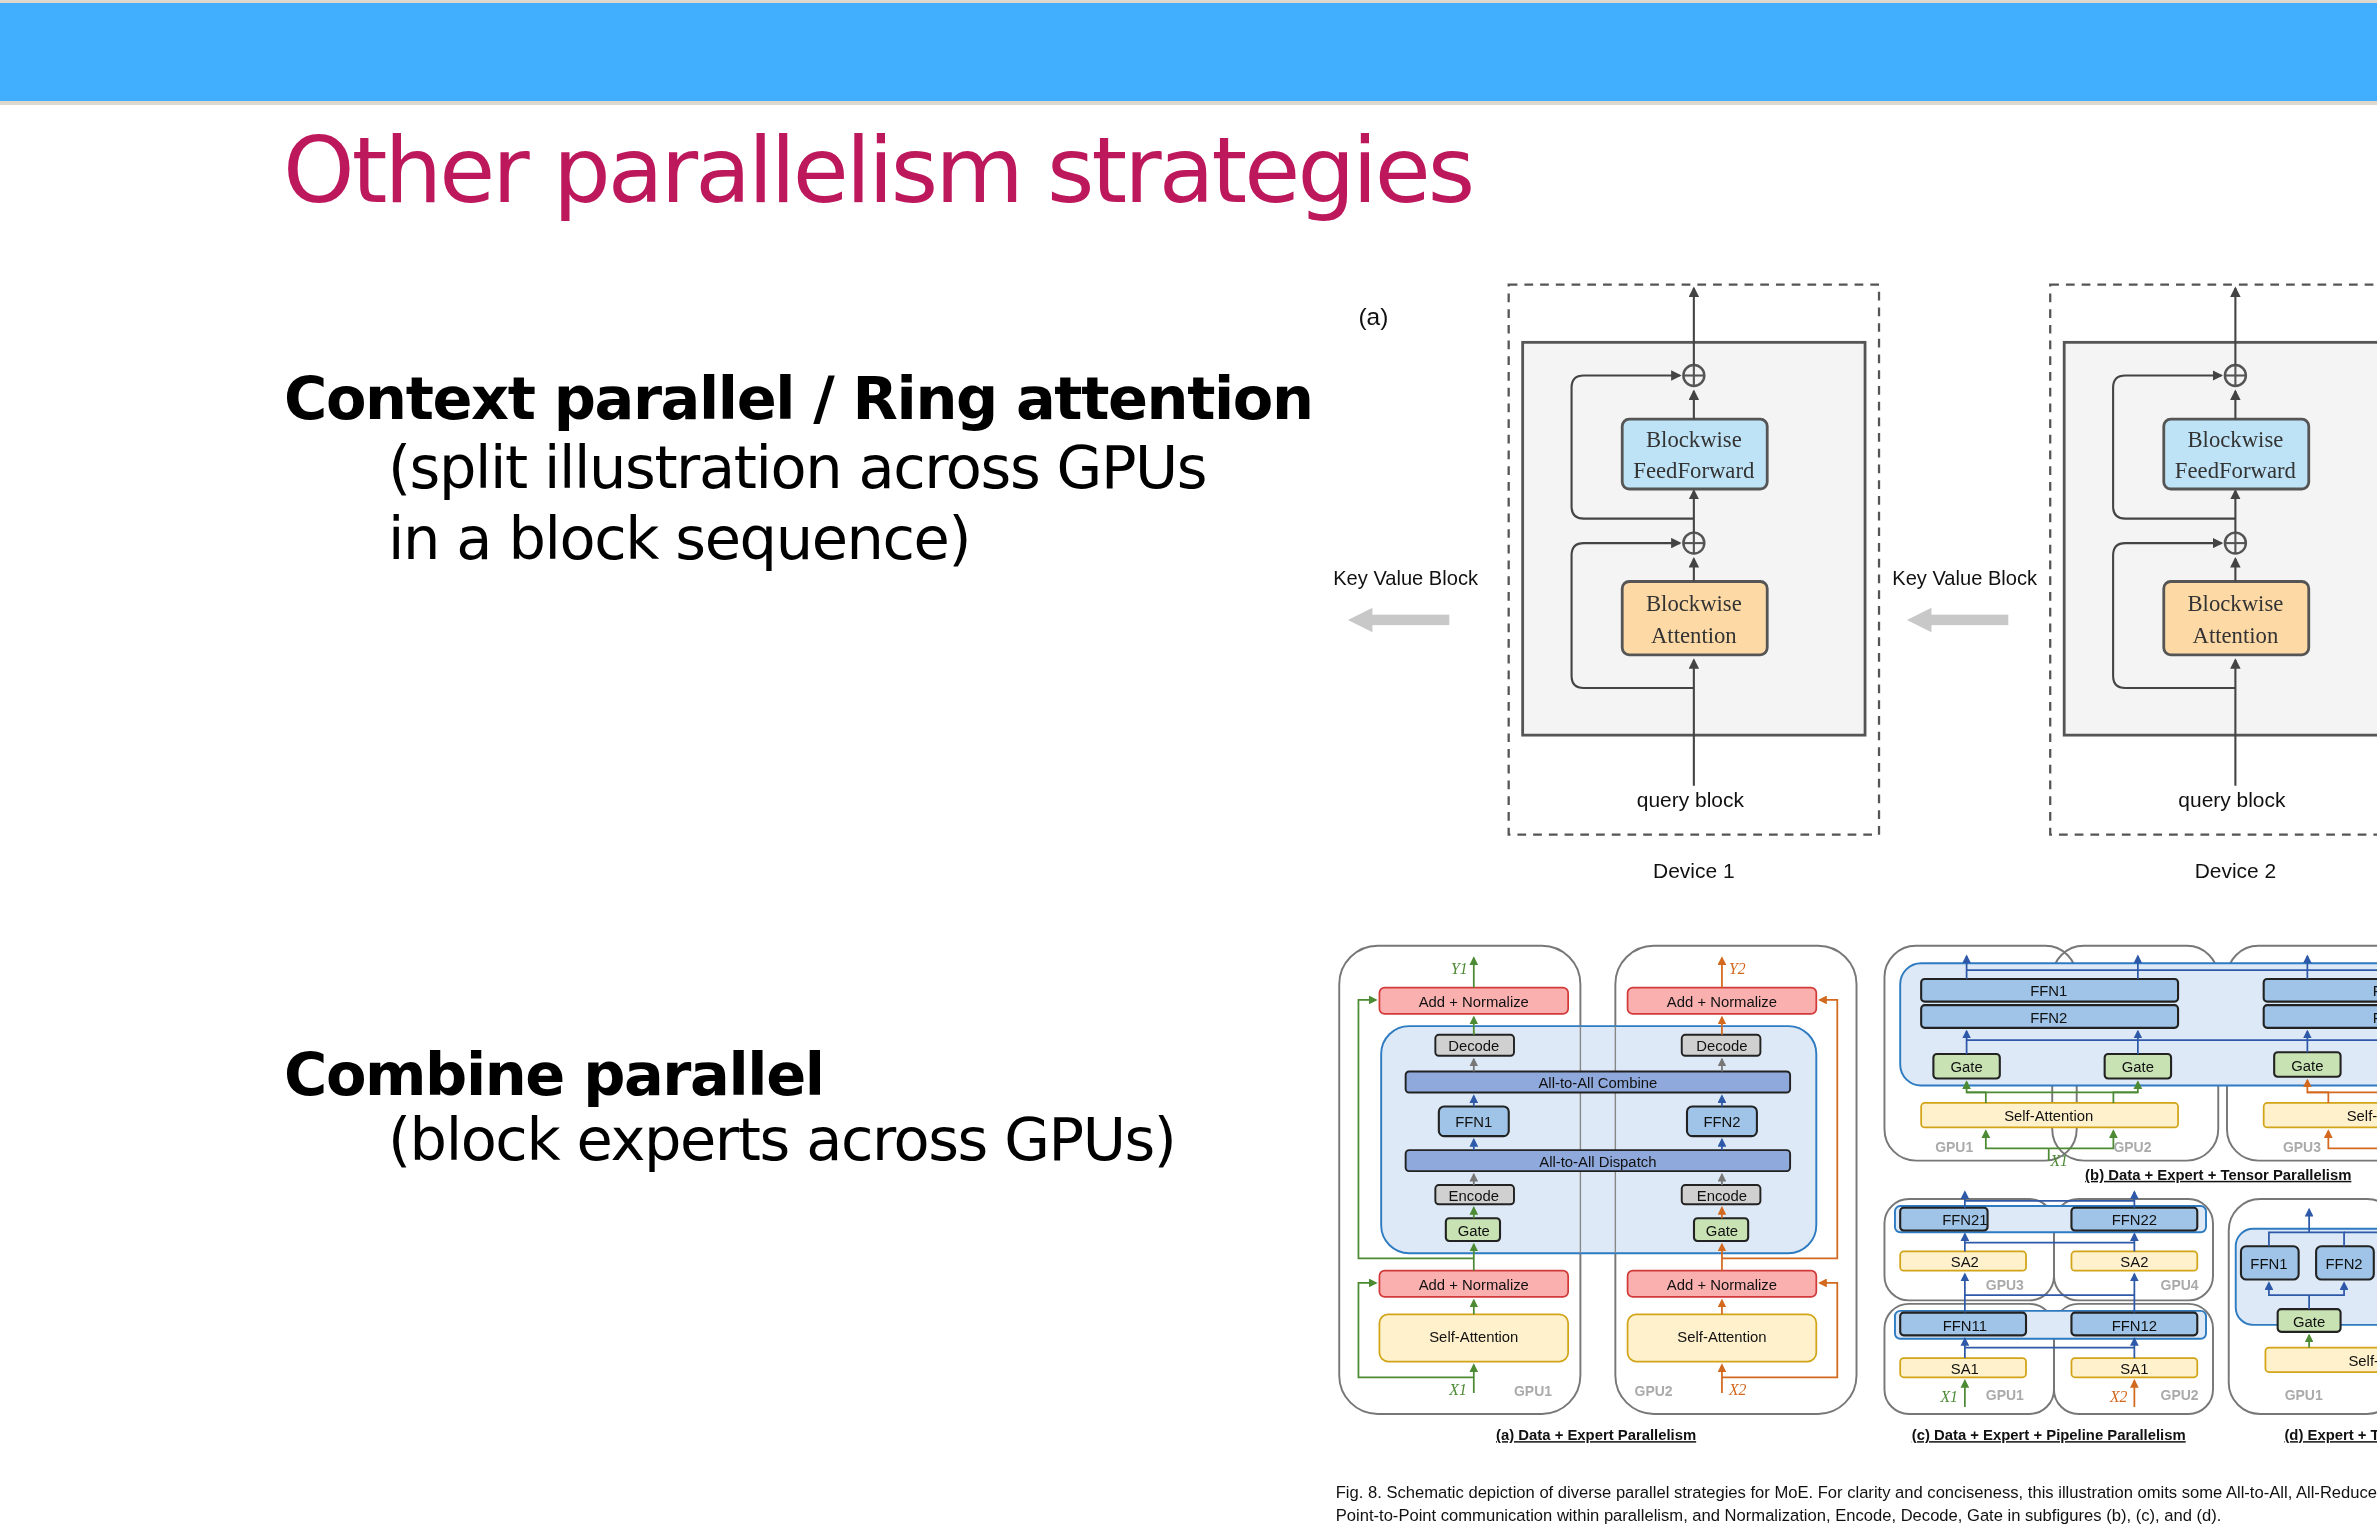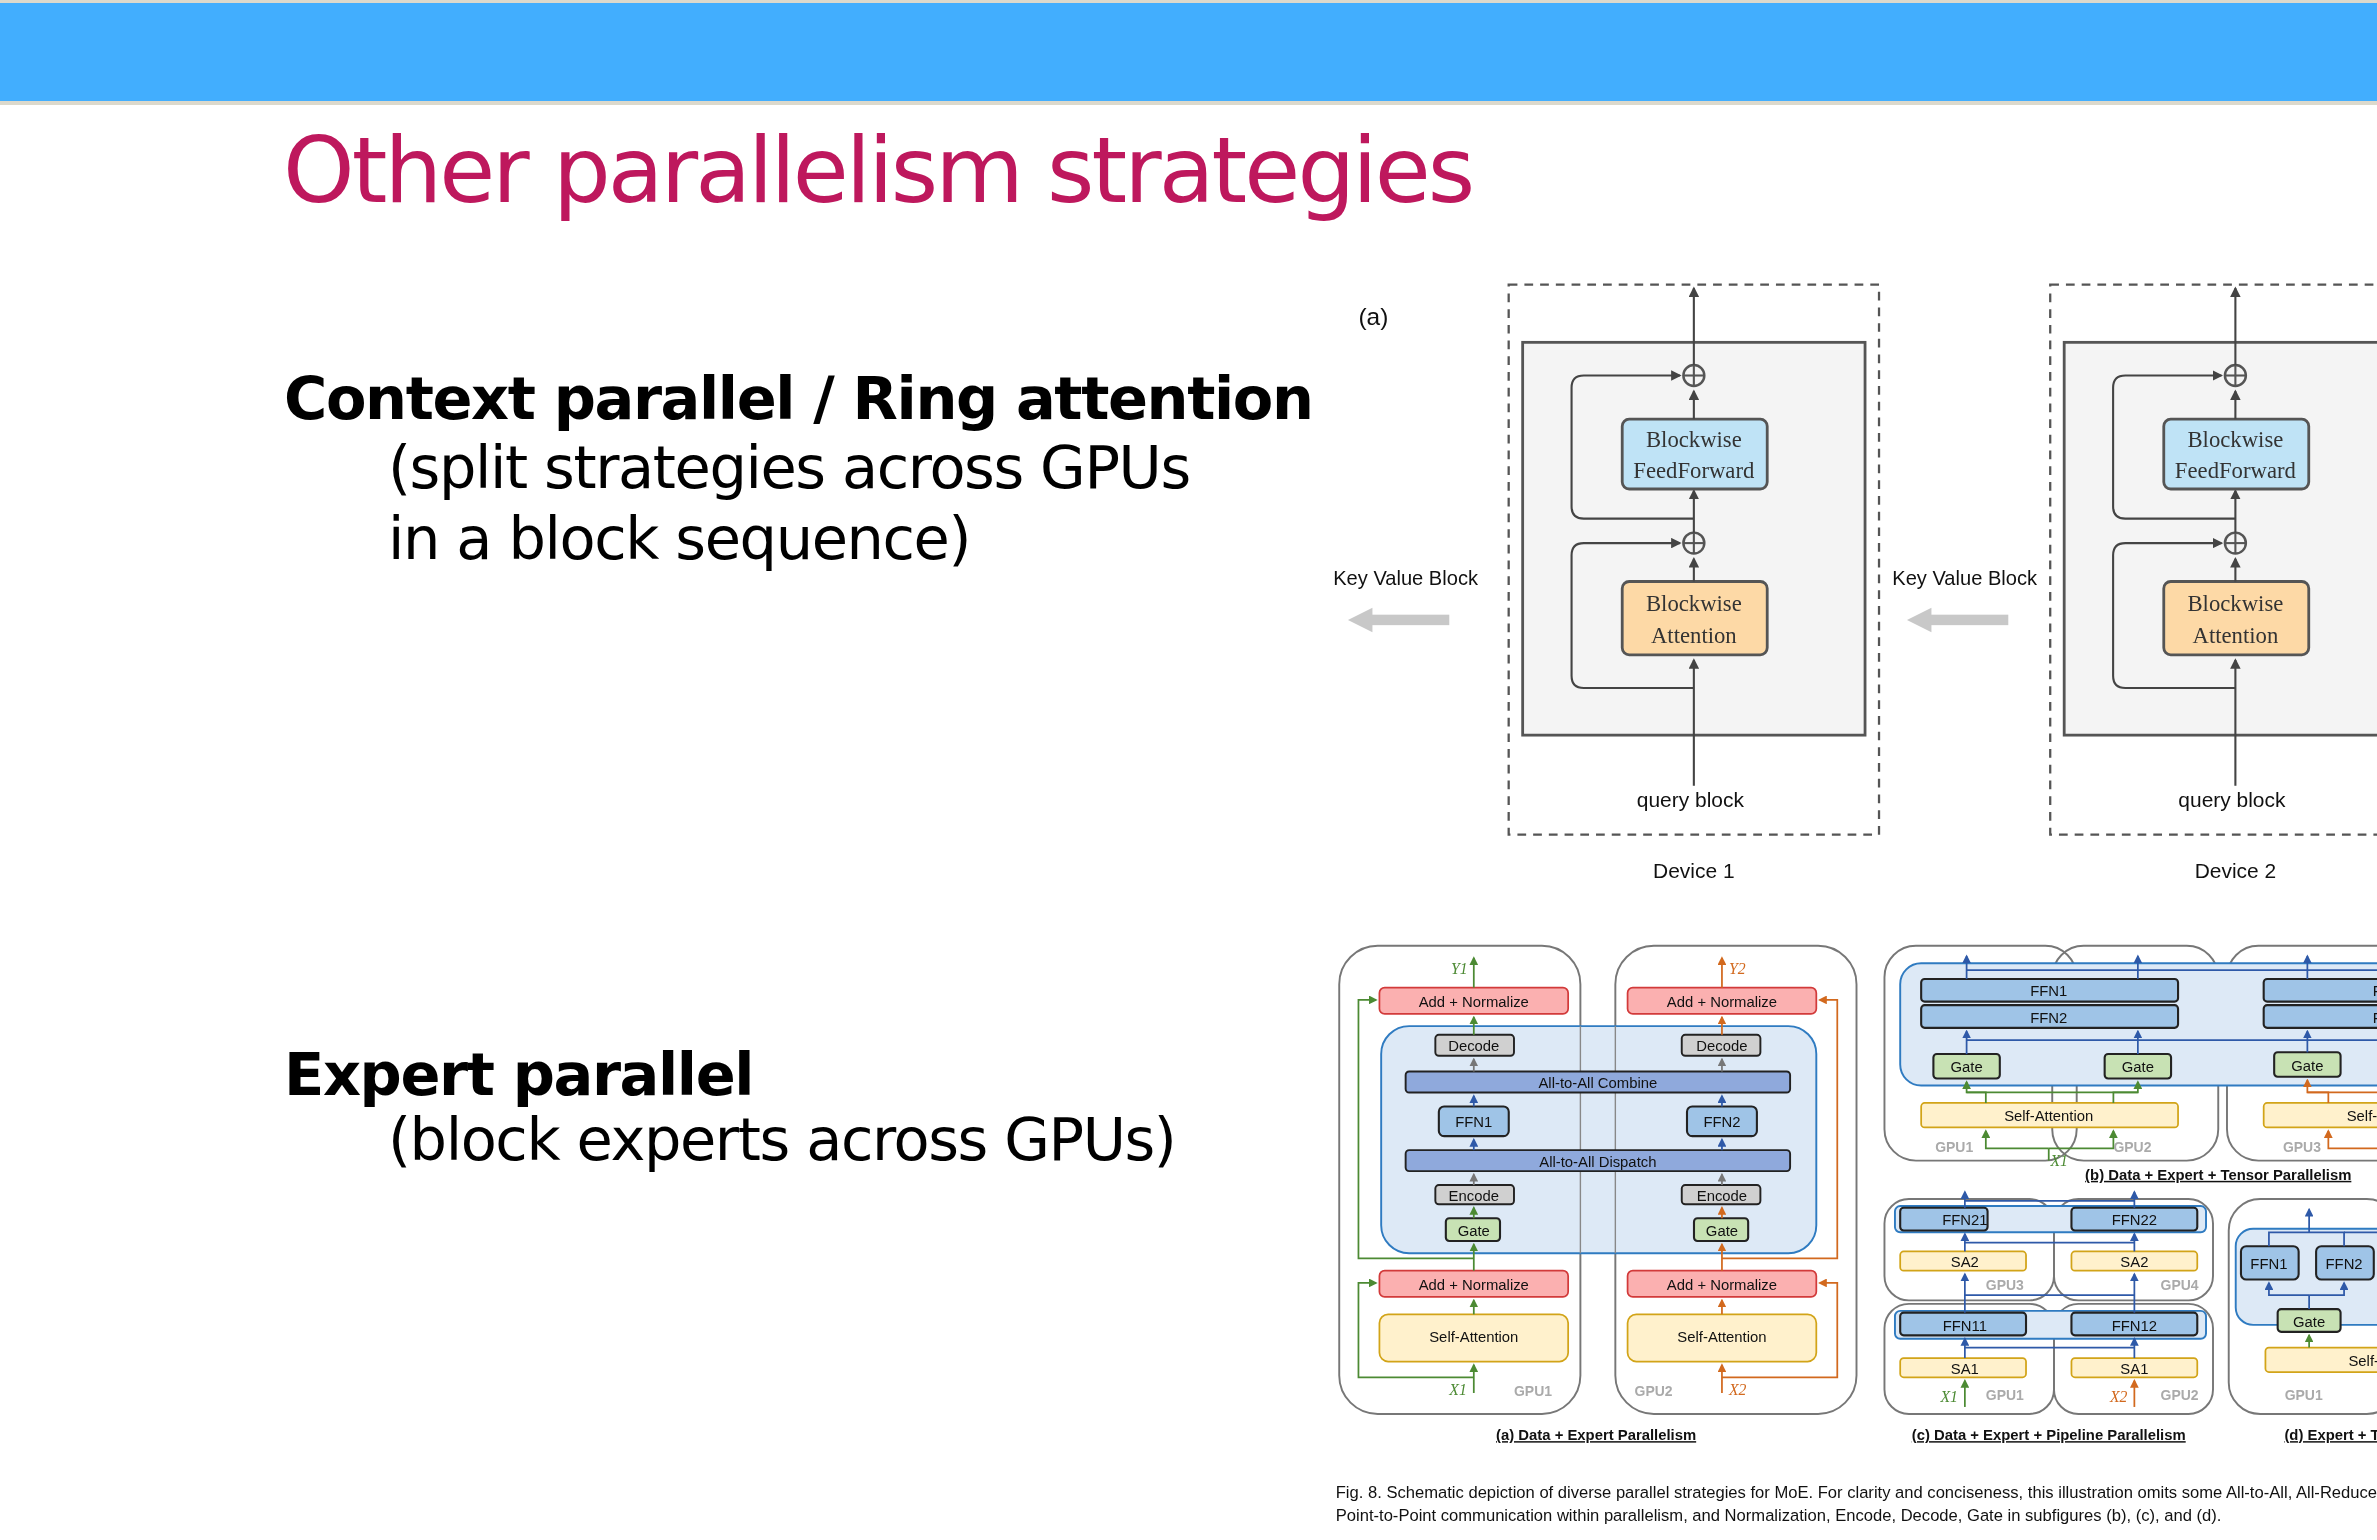--- a/index.html
+++ b/index.html
@@ -17,24 +17,24 @@
 </head>
 <body>
 
 <div class="topline"></div>
 <div class="header-bar"></div>
 <div class="header-rule"></div>
 
 <div class="title">Other parallelism strategies</div>
 
 <div class="section-head" style="top:362px">Context parallel / Ring attention</div>
-<div class="section-sub" style="top:438px">(split strategies across GPUs</div>
+<div class="section-sub" style="top:438px">(split illustration across GPUs</div>
 <div class="section-sub" style="top:509px">in a block sequence)</div>
 
-<div class="section-head" style="top:1038px">Expert parallel</div>
+<div class="section-head" style="top:1038px">Combine parallel</div>
 <div class="section-sub" style="top:1110px">(block experts across GPUs)</div>
 
 <svg class="fig" style="left:1327px; top:276px; width:1270px; height:618px" viewBox="760 158 727 354" preserveAspectRatio="none" xmlns="http://www.w3.org/2000/svg">
   <defs>
     <marker id="arrDark" markerWidth="6" markerHeight="6" refX="5" refY="3" orient="auto" markerUnits="userSpaceOnUse">
       <path d="M0,0 L6,3 L0,6 z" fill="#444"></path>
     </marker>
   </defs>
   <text x="778" y="186" font-size="14" fill="#111">(a)</text>
 

